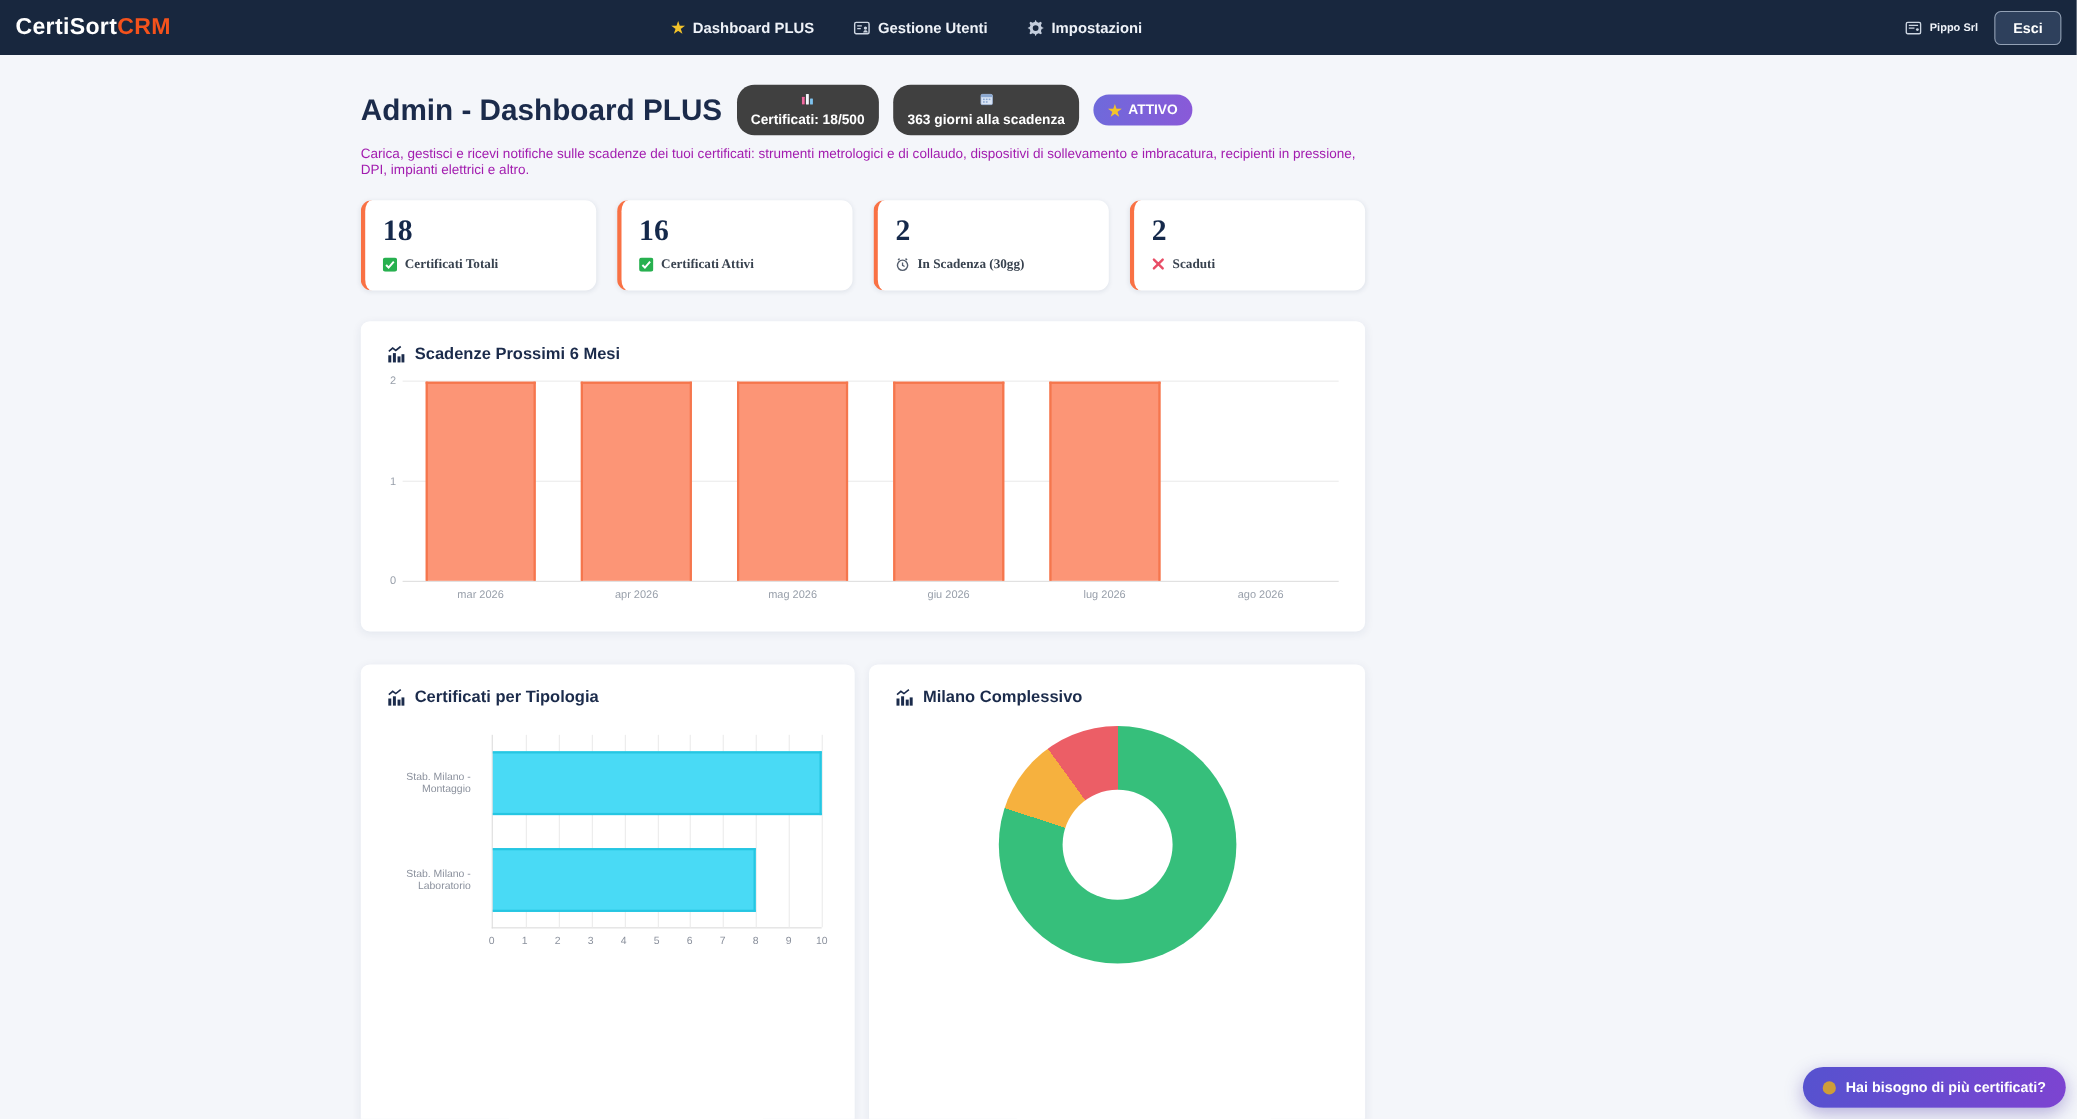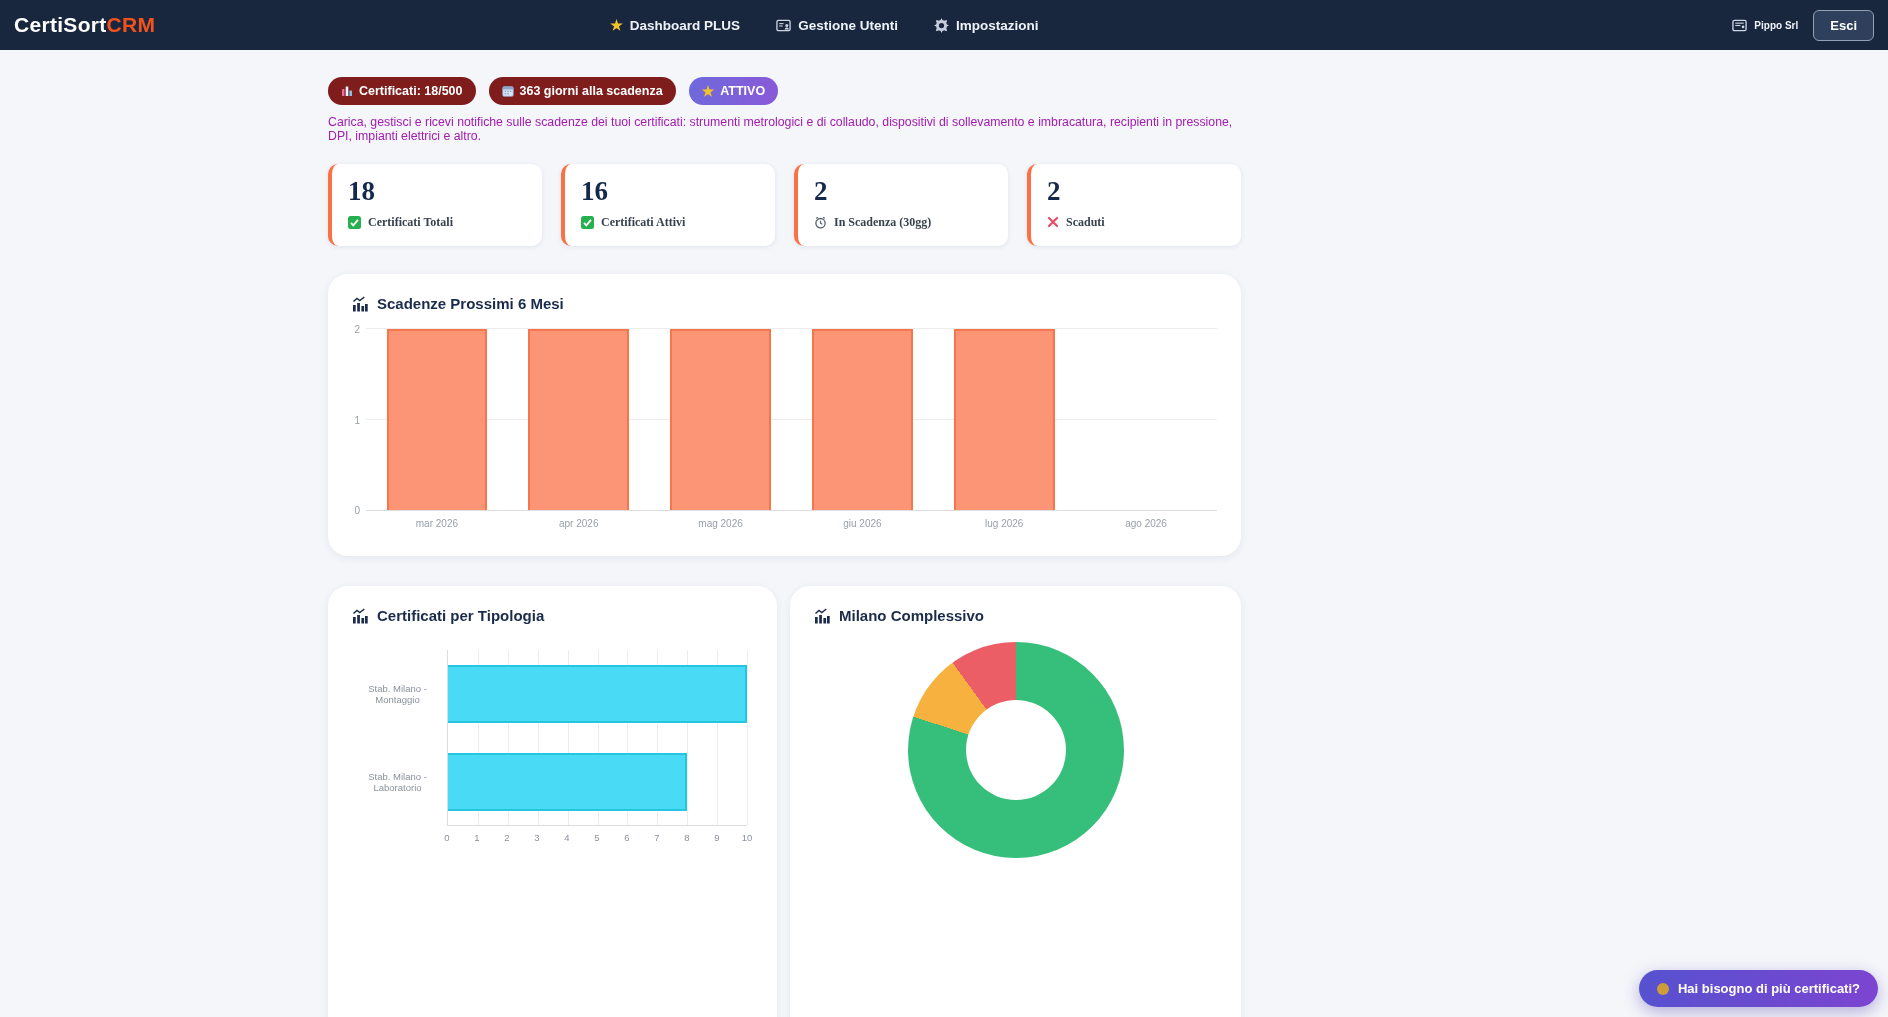--- a/index.html
+++ b/index.html
@@ -32,37 +32,37 @@
   
   .container { width:913px; margin-left:328px; padding-top:27px; }
 
   .title-row { display:flex; align-items:center; gap:13px; }
   .page-title { font-size:27px; font-weight:800; color:#1b2b4b; margin:0; white-space:nowrap; }
   .badge {
     display:inline-flex; align-items:center; gap:6px;
     border-radius:16px; padding:7px 13px;
     color:#fff; font-size:12.5px; font-weight:700; white-space:nowrap;
   }
-  .badge.green  { background:#7f1d1d; }
+  .badge.green  { background:#404040;flex-direction:column; }
   .badge.purple { background:linear-gradient(100deg,#6e6adb,#8a59d8); }
   .subtitle { margin-top:10px; font-size:12.3px; color:#a21caf; }
 
   
   .stats { display:grid; grid-template-columns:repeat(4,1fr); gap:19px; margin-top:21px; }
   .stat-card {
     background:#fff; border-radius:10px; border-left:4px solid #f97144;
     box-shadow:0 1px 5px rgba(20,40,80,.09);
     padding:13px 16px 14px; height:82px;font-family:Liberation Serif, serif;
   }
   .stat-value { font-size:27px; font-weight:800; color:#15294b; line-height:1.1; }
   .stat-label { display:flex; align-items:center; gap:7px; margin-top:8px; font-size:12px; color:#38424f; font-weight:600; }
 
   
   .panel {
-    background:#fff; border-radius:20px;
+    background:#fff; border-radius:8px;
     box-shadow:0 2px 9px rgba(20,40,80,.07);
     padding:21px 24px;
   }
   .panel.main-chart { margin-top:28px; height:282px; }
   .panel-title { display:flex; align-items:center; gap:9px; font-size:15px; font-weight:800; color:#1b2b4b; }
 
   
   .vchart-wrap { position:relative; margin-top:17px; padding-left:14px; }
   .vchart { position:relative; height:182px; border-bottom:1px solid #dedede; }
   .vgrid { position:absolute; left:0; right:0; height:1px; background:#ececec; }
@@ -73,21 +73,21 @@
   .vxlabels { display:flex; margin-top:7px; }
   .vxlabel { flex:1; text-align:center; font-size:10px; color:#99a0ab; }
 
   
   .bottom-row { display:grid; grid-template-columns:449px 451px; gap:13px; margin-top:30px; }
   .panel.half { height:545px; }
 
   
   .hchart { display:flex; margin-top:26px; }
   .hlabels { width:95px; }
-  .hlabel { height:88px; display:flex; align-items:center; justify-content:flex-end; padding-right:4px; font-size:9.5px; color:#8b919d; text-align:center; }
+  .hlabel { height:88px; display:flex; align-items:center; justify-content:flex-end; padding-right:19px; font-size:9.5px; color:#8b919d; text-align:right; }
   .hplot { position:relative; width:300px; height:176px; border-left:1px solid #dcdcdc; border-bottom:1px solid #dcdcdc; }
   .hgrid { position:absolute; top:0; bottom:0; width:1px; background:#ececec; }
   .hbar { position:absolute; left:0; height:58px; border-style:solid; border-width:2px; border-left:none; }
   .hxaxis { position:relative; height:14px; margin-top:6px; }
   .hxlabel { position:absolute; transform:translateX(-50%); font-size:9.5px; color:#8b919d; }
 
   
   .donut { position:relative; width:216px; height:216px; border-radius:50%; margin:18px auto 0; }
   .donut::after { content:""; position:absolute; inset:58px; border-radius:50%; background:#fff; }
 
@@ -152,20 +152,21 @@
       </span>
       <span>Pippo Srl</span>
     </div>
     <button class="logout-btn">Esci</button>
   </div>
 </div>
 
 <div class="container">
 
   <div class="title-row">
+    <h1 class="page-title">Admin - Dashboard PLUS</h1>
 
     <span class="badge green">
       <span class="icon">
         <svg width="12" height="12" viewBox="0 0 12 12">
             <rect x="1" y="4" width="2.6" height="7" rx="0.5" fill="#e won"></rect>
             <rect x="1" y="4" width="2.6" height="7" rx="0.5" fill="#ef6aa0"></rect>
             <rect x="4.7" y="1.5" width="2.6" height="9.5" rx="0.5" fill="#f3f6fb"></rect>
             <rect x="8.4" y="5.5" width="2.6" height="5.5" rx="0.5" fill="#7ec3f0"></rect>
           </svg>
       </span>

